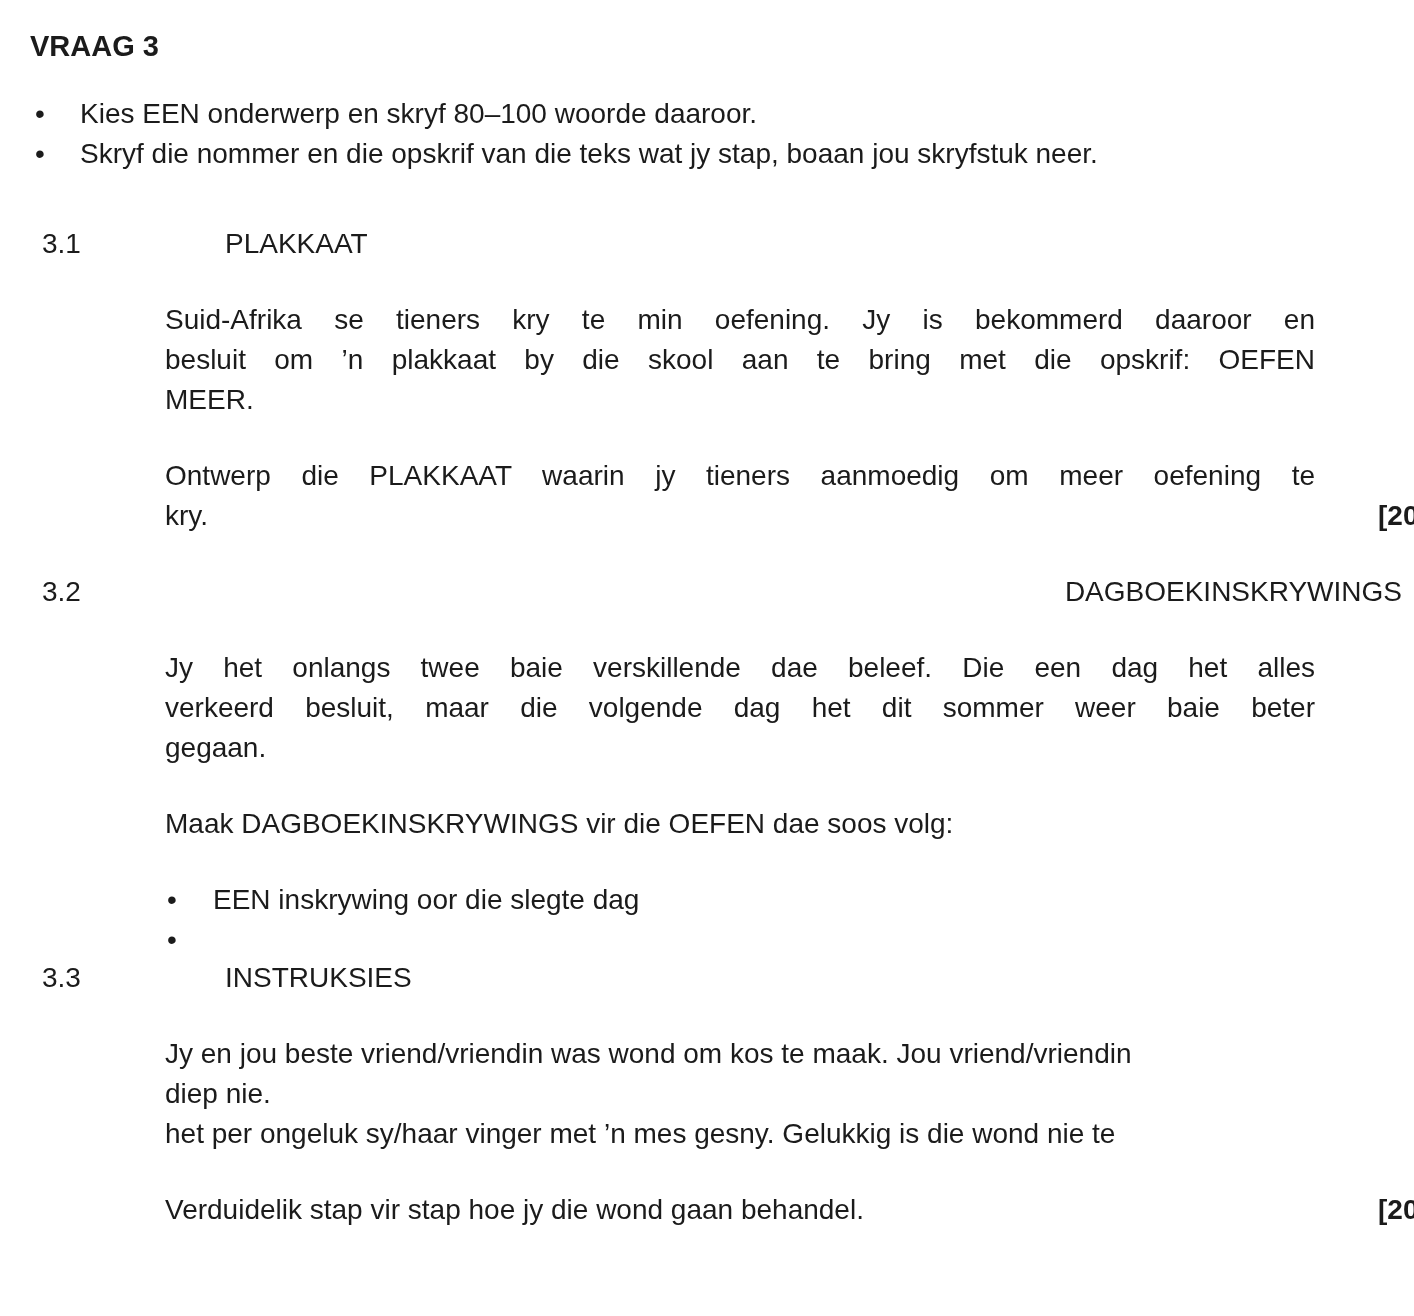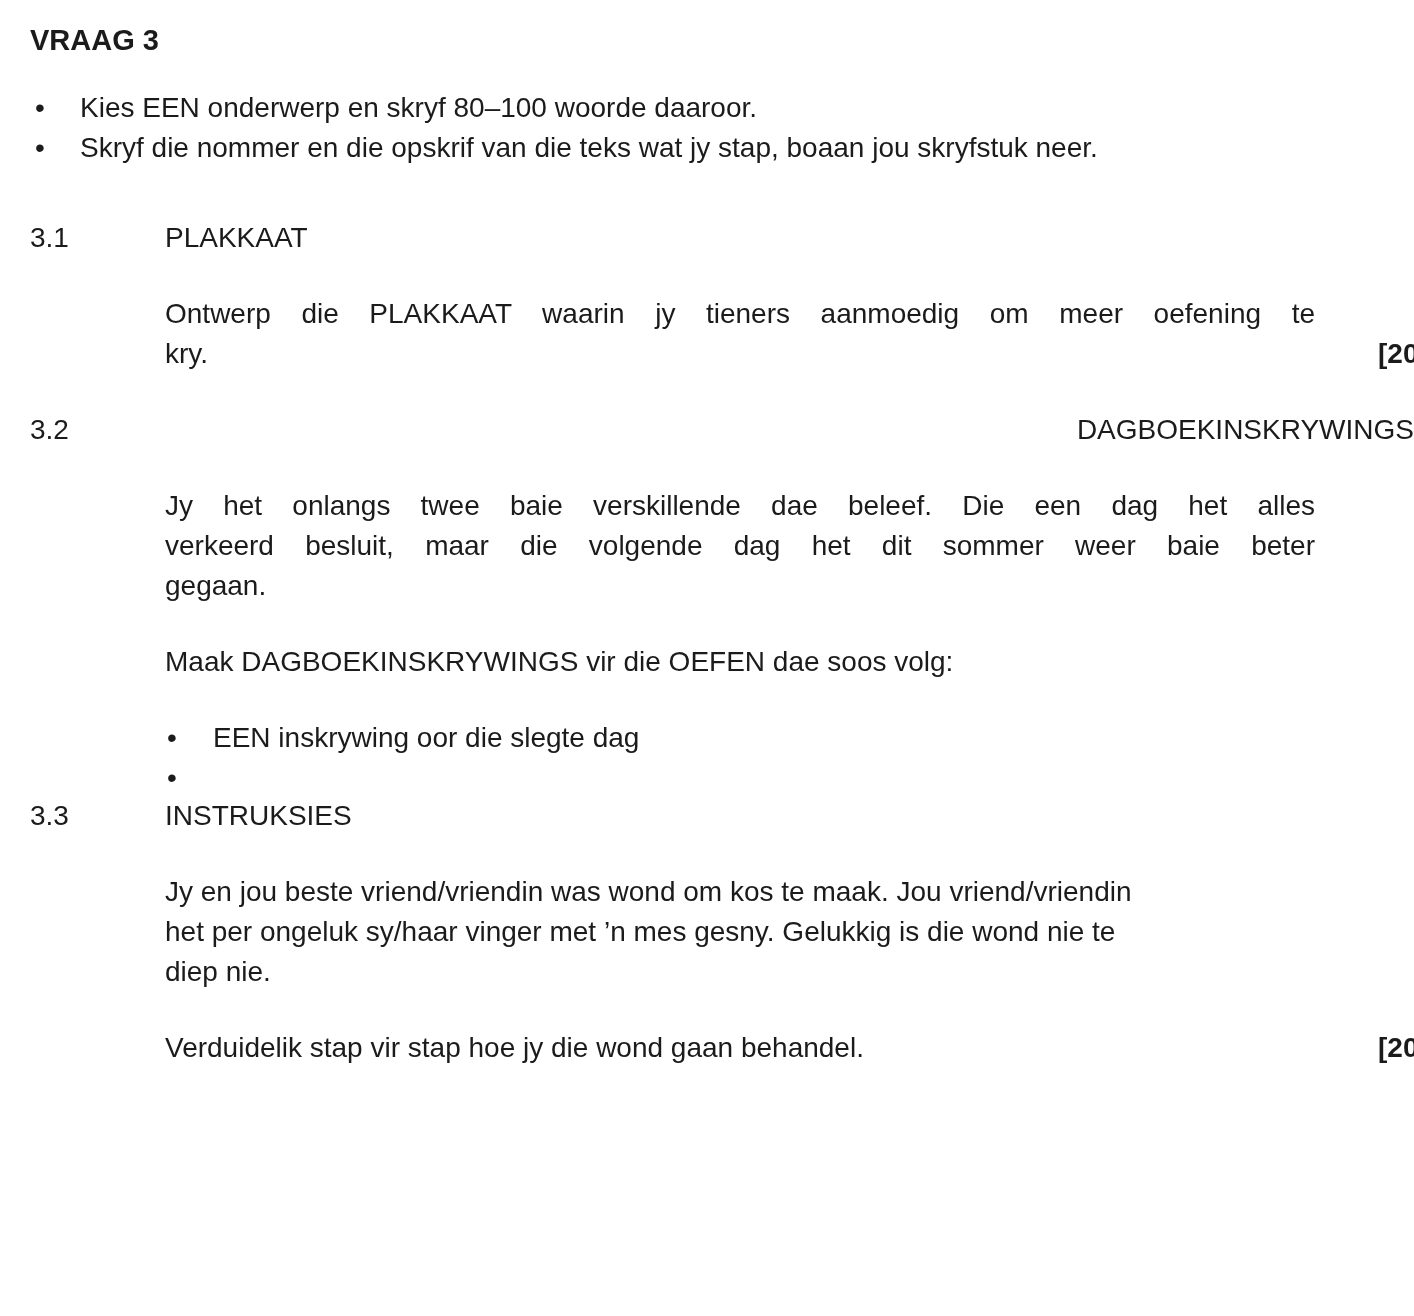--- a/index.html
+++ b/index.html
@@ -1,33 +1,33 @@
 <!DOCTYPE html>
 <html><head>
 <meta charset="utf-8">
 <style>
   html,body { margin:0; padding:0; background:#ffffff; }
   .page {
     position:relative;
     width:1414px; height:1260px;
     box-sizing:border-box;
-    padding:20px 0 0 30px;
+    padding:26px 0 0 30px;
     overflow:hidden;
     background:#ffffff;
     color:#1b1b1b;
     font-family:"Liberation Sans", sans-serif;
     font-size:28px;
     line-height:40px;
   }
   .doc-title { font-weight:bold; font-size:29px; margin:0 0 28px 0; }
 
   .bullet-row { position:relative; padding-left:50px; }
   .bullet-row .dot { position:absolute; left:5px; top:0; }
 
-  .section-head { display:flex; margin:0; }
+  .section-head { display:flex; margin:12px;gap:48px; }
   .mt50 { margin-top:50px; } .mt38 { margin-top:38px; }
   .mt36 { margin-top:36px;justify-content:space-between; } .mt32 { margin-top:32px; } .mt30 { margin-top:30px; }
   .sec-num { width:135px; flex:0 0 135px; }
   .sec-title { font-weight:normal; }
 
   .sec-body { margin-left:135px; width:1150px; }
   .para { margin:36px 0 0 0; }
   .line { white-space:normal; }
   .just { text-align:justify; text-align-last:justify; }
 
@@ -70,20 +70,25 @@
       <span>Skryf die nommer en die opskrif van die teks wat jy stap, boaan jou skryfstuk neer.</span>
     </div>
   </div>
 
   <div class="section-head mt50">
     <span class="sec-num">3.1</span>
     <span class="sec-title">PLAKKAAT</span>
   </div>
   <div class="sec-body">
     <div class="para">
+      <div class="line just">Suid-Afrika se tieners kry te min oefening. Jy is bekommerd daaroor en</div>
+      <div class="line just">besluit om ’n plakkaat by die skool aan te bring met die opskrif: OEFEN</div>
+      <div class="line">MEER.</div>
+    </div>
+    <div class="para">
       <div class="line just">Ontwerp die PLAKKAAT waarin jy tieners aanmoedig om meer oefening te</div>
       <div class="line">
         <span>kry.</span>
         <span class="mark">[20]</span>
       </div>
     </div>
   </div>
 
   <div class="section-head mt36">
     <span class="sec-num">3.2</span>
@@ -110,22 +115,22 @@
     </div>
   </div>
 
   <div class="section-head mt38">
     <span class="sec-num">3.3</span>
     <span class="sec-title">INSTRUKSIES</span>
   </div>
   <div class="sec-body">
     <div class="para">
       <div class="line">Jy en jou beste vriend/vriendin was wond om kos te maak. Jou vriend/vriendin</div>
+      <div class="line">diep nie.</div>
       <div class="line">het per ongeluk sy/haar vinger met ’n mes gesny. Gelukkig is die wond nie te</div>
-      <div class="line">diep nie.</div>
     </div>
     <div class="para mt30">
       <div class="line">
         <span>Verduidelik stap vir stap hoe jy die wond gaan behandel.</span>
         <span class="mark">[20]</span>
       </div>
     </div>
   </div>
 
   <div class="clipped-footer">ıl ılı ılı ılıı ıllıdı ıılıı lııtlı ıll lıılılıl ılıl ılıtlıılı ıl ılıl ıllı</div>

